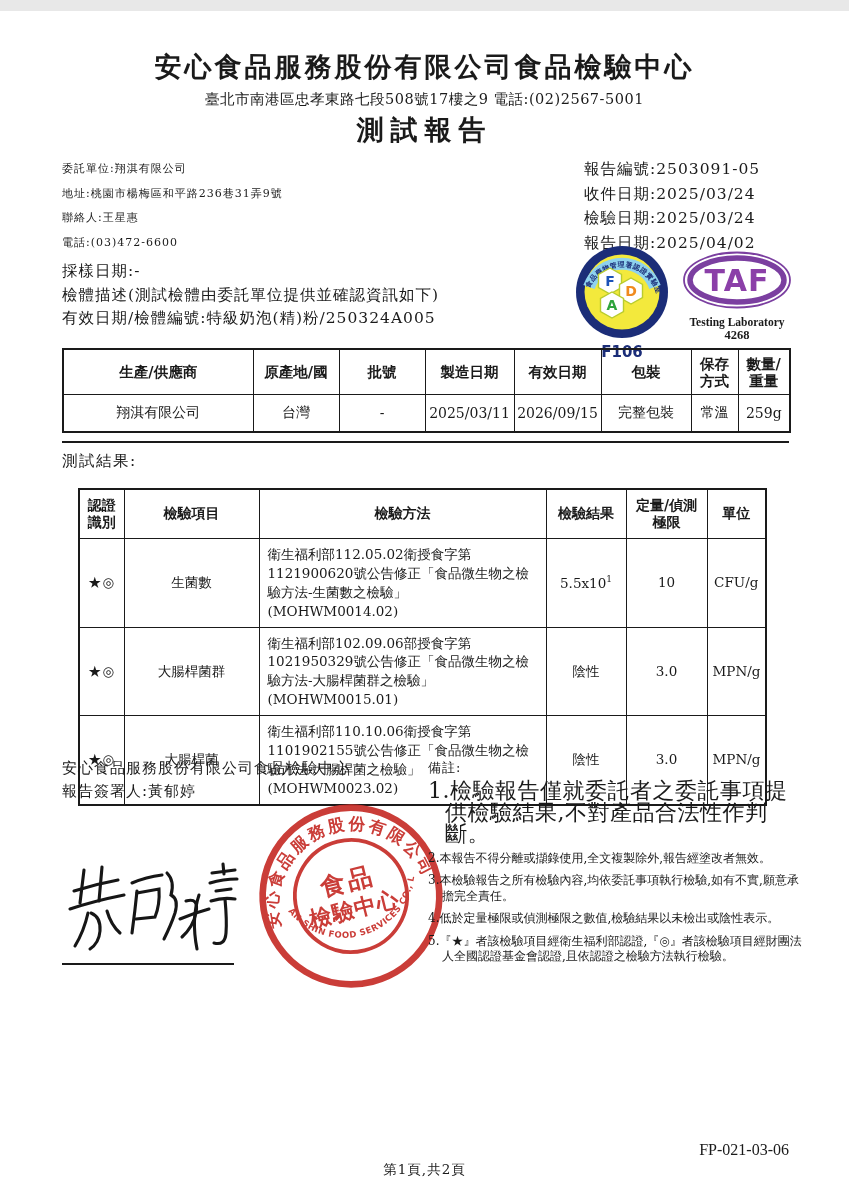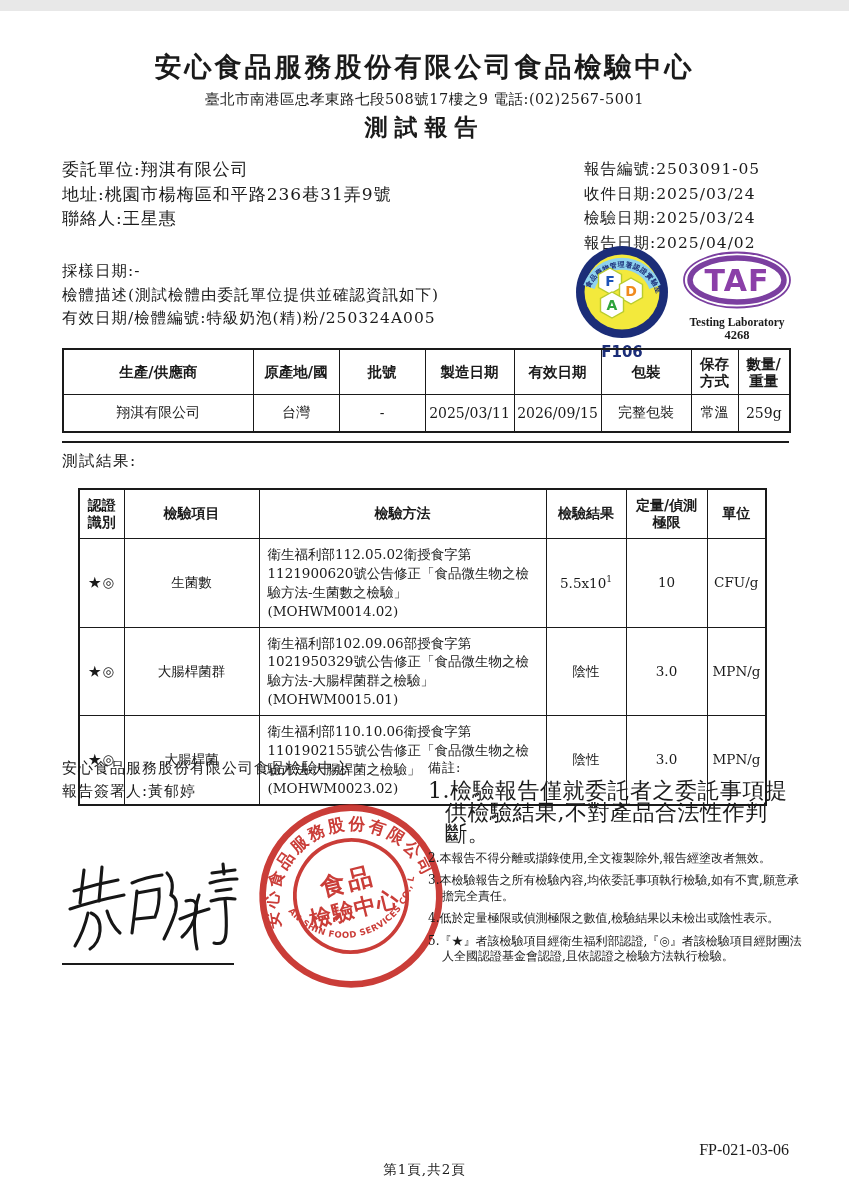--- a/index.html
+++ b/index.html
@@ -3,23 +3,23 @@
 <meta charset="utf-8">
 <style>
   html,body{margin:0;padding:0;background:#e8e8e8;}
   .page{position:relative;width:849px;height:1200px;margin:11px auto;background:#ffffff;
         font-family:"DejaVu Serif","Liberation Serif",serif;color:#1a1a1a;overflow:hidden;}
   
   .co-title{position:absolute;top:38px;left:0;width:100%;text-align:center;
             font-size:27px;font-weight:bold;letter-spacing:3px;}
   .co-addr{position:absolute;top:79px;left:0;width:100%;text-align:center;font-size:14.5px;letter-spacing:.5px;}
   .doc-title{position:absolute;top:101px;left:0;width:100%;text-align:center;
-             font-size:23px;font-weight:bold;letter-spacing:7px;}
-  
-  .info-left{position:absolute;top:146px;left:62px;font-size:17px;line-height:24.5px;letter-spacing:1px;}
+             font-size:27px;font-weight:bold;letter-spacing:7px;}
+  
+  .info-left{position:absolute;top:146px;left:62px;font-size:11px;line-height:24.5px;letter-spacing:1px;}
   .info-right{position:absolute;top:146px;left:584px;font-size:15.5px;line-height:24.5px;letter-spacing:1px;}
   .info-row{white-space:nowrap;}
   
   .sample{position:absolute;top:249px;left:62px;font-size:15.5px;line-height:23.5px;letter-spacing:1px;}
   
   .fad{position:absolute;top:234px;left:571px;width:102px;text-align:center;}
   .fad-code{font-family:"DejaVu Sans","Liberation Sans",sans-serif;font-weight:bold;color:#1b2d78;font-size:15px;margin-top:-2px;}
   .taf{position:absolute;top:239px;left:681px;width:112px;text-align:center;}
   .taf-lab{font-family:"Liberation Serif","DejaVu Serif",serif;font-weight:bold;font-size:11.5px;margin-top:2px;}
   .taf-num{font-family:"Liberation Serif","DejaVu Serif",serif;font-weight:bold;font-size:12.5px;}
@@ -59,20 +59,21 @@
 <div class="page">
 
   <div class="co-title">安心食品服務股份有限公司食品檢驗中心</div>
   <div class="co-addr">臺北市南港區忠孝東路七段508號17樓之9  電話:(02)2567-5001</div>
   <div class="doc-title">測試報告</div>
 
   <div class="info-left">
     <div class="info-row"><span>委託單位:</span><span>翔淇有限公司</span></div>
     <div class="info-row"><span>地址:</span><span>桃園市楊梅區和平路236巷31弄9號</span></div>
     <div class="info-row"><span>聯絡人:</span><span>王星惠</span></div>
+    <div class="info-row"><span>電話:</span><span>(03)472-6600</span></div>
   </div>
 
   <div class="info-right">
     <div class="info-row"><span>報告編號:</span><span>2503091-05</span></div>
     <div class="info-row"><span>收件日期:</span><span>2025/03/24</span></div>
     <div class="info-row"><span>檢驗日期:</span><span>2025/03/24</span></div>
     <div class="info-row"><span>報告日期:</span><span>2025/04/02</span></div>
   </div>
 
   <div class="sample">

